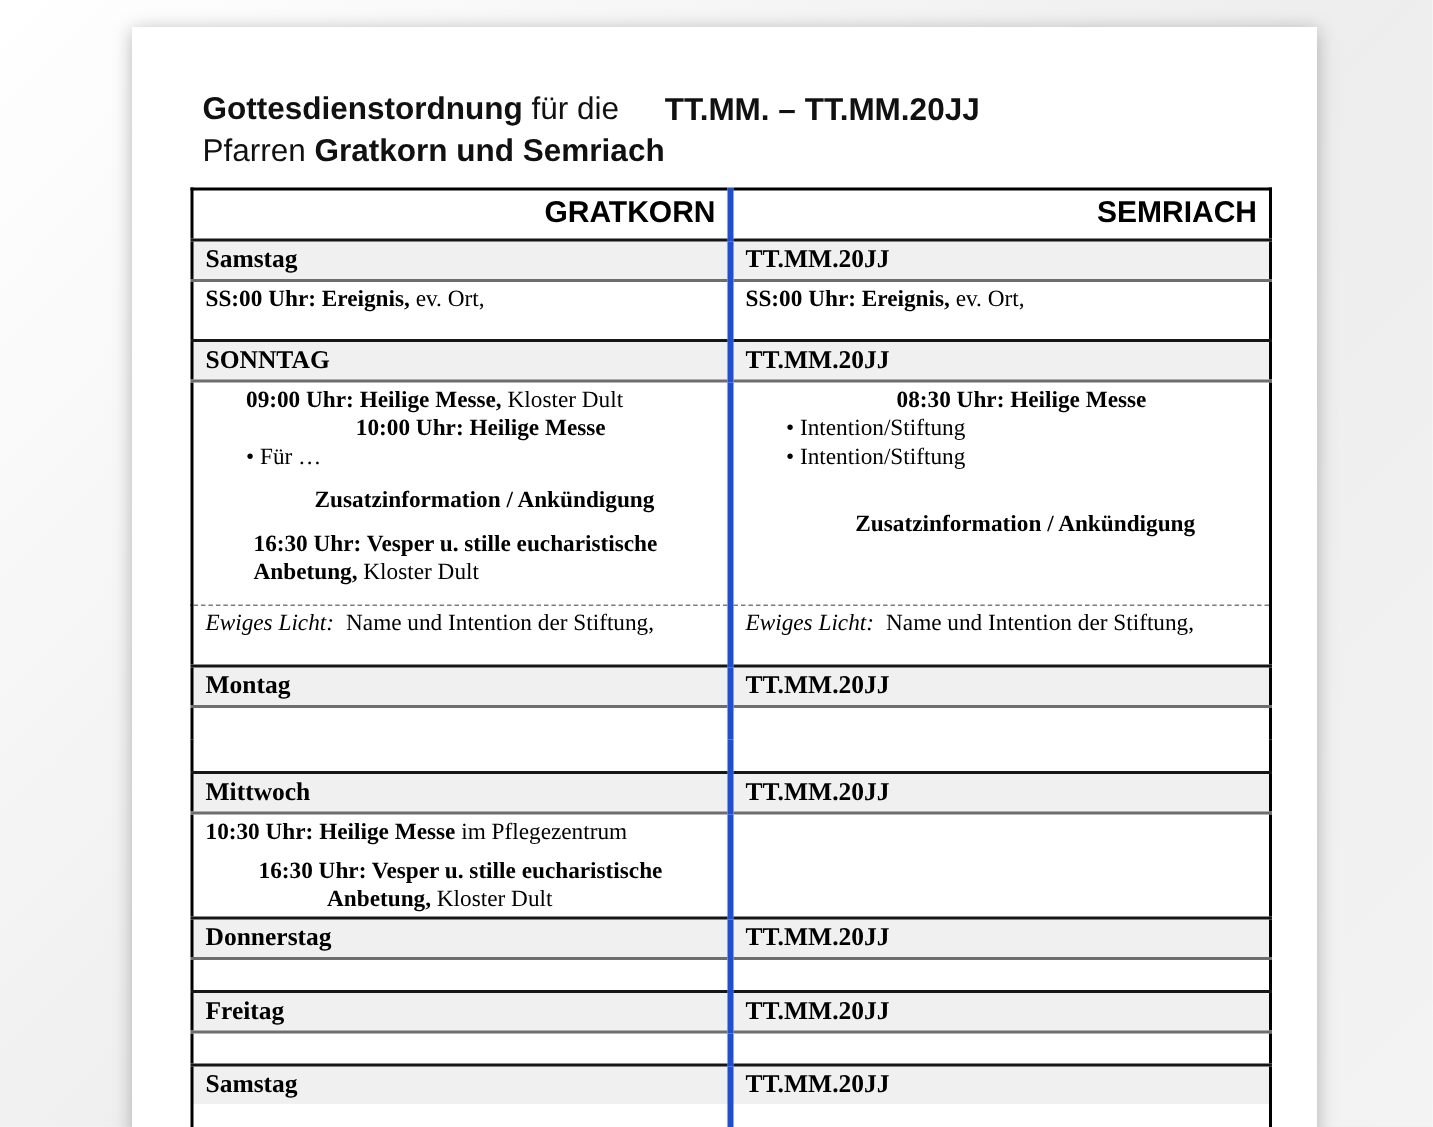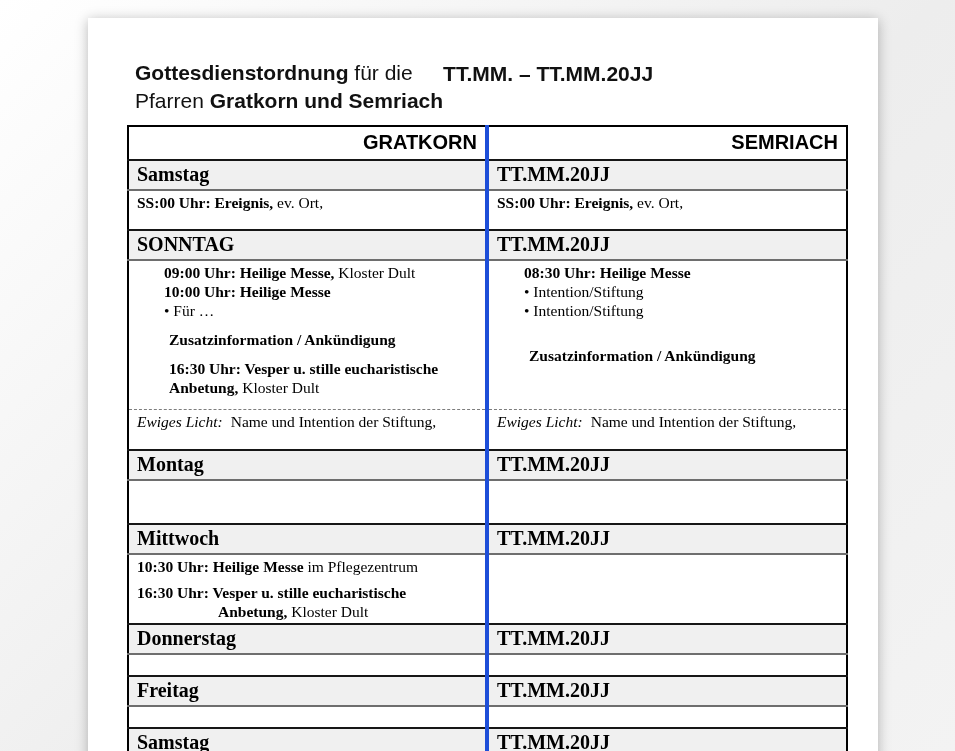--- a/index.html
+++ b/index.html
@@ -51,30 +51,30 @@
     font-weight: 700;
     font-size: 20px;
     text-align: right;
     padding: 4px 8px 5px 20px;
   }
 
   
   tr.day td {
     background: #f0f0f0;
     font-weight: 700;
-    font-size: 20px;
+    font-size: 17px;
     padding: 2px 8px 3px 8px;
     border-top: 2px solid #161616;
     border-bottom: 2px solid #6e6e6e;
   }
   tr.day.last td { border-bottom: none; }
 
   
   tr.content td { font-size: 15.5px; line-height: 19px; }
-  .bold { font-weight: 700; }
+  .bold { font-weight: 700; text-align: center; }
   .italic { font-style: italic; }
   .gap-sm { margin-top: 10px; }
   .gap-lg { margin-top: 26px; }
   .gap-xs { margin-top: 7px; }
   .indent-sm { margin-left: 5px; }
   .indent-anbetung { margin-left: 81px; }
   .el-text { margin-left: 8px; }
 
   tr.dotted-sep td { border-bottom: 1px dashed #7d7d7d; padding-left: 35px; }
 

